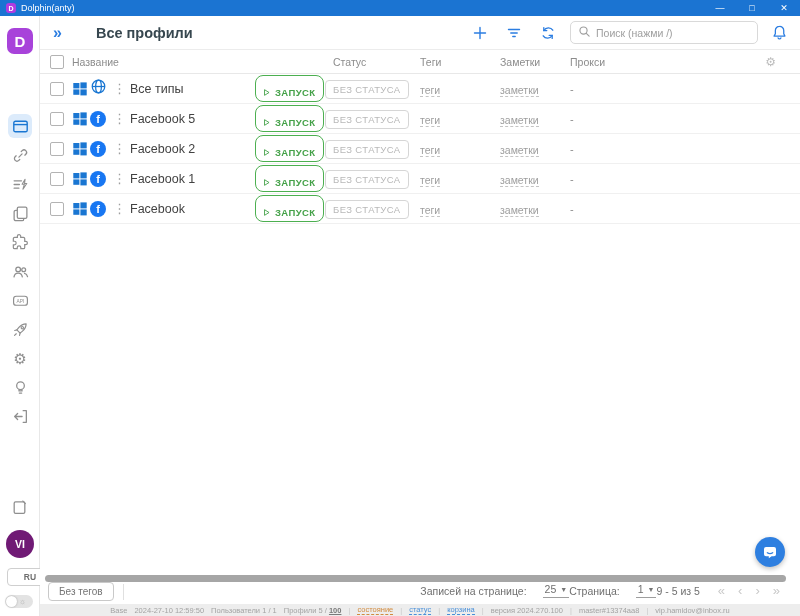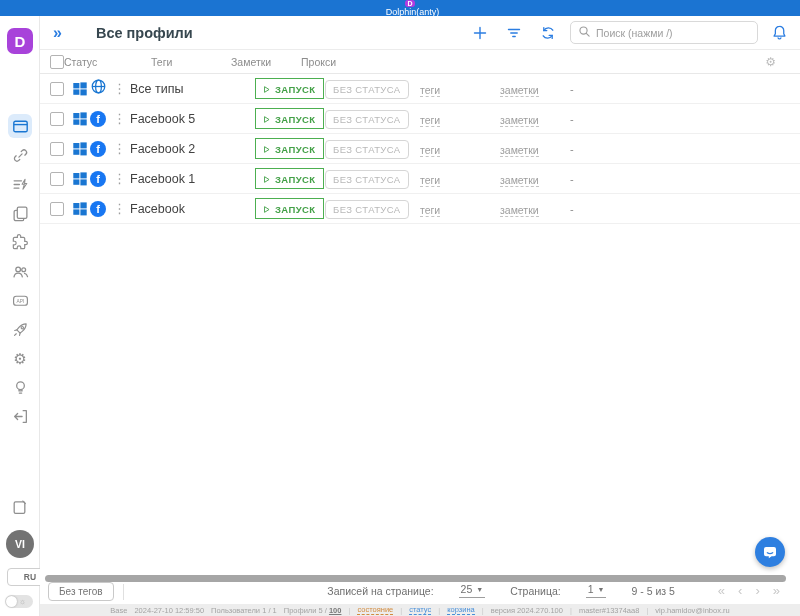--- a/index.html
+++ b/index.html
@@ -1,35 +1,35 @@
 <!DOCTYPE html>
 <html><head>
 <meta charset="utf-8">
 <style>
   * { margin:0; padding:0; box-sizing:border-box; }
   html,body { width:800px; height:616px; font-family:"Liberation Sans", sans-serif; background:#fff; overflow:hidden; }
   .app { position:relative; width:800px; height:616px; background:#fff; }
 
   
-  .titlebar { position:absolute; left:0; top:0; right:0; height:16px; background:#1b74d2; display:flex; align-items:center; padding-left:20px;flex-direction:column; }
+  .titlebar { position:absolute; left:0; top:0; right:0; height:16px; background:#1b74d2; display:flex; align-items:center; padding-left:6px; }
   .tb-logo { width:10px; height:10px; border-radius:3px; background:#b13ce0; color:#fff; font-size:7px; font-weight:bold; display:flex; align-items:center; justify-content:center; }
   .tb-title { color:#fff; font-size:9px; margin-left:5px; }
   .tb-controls { margin-left:auto; display:flex; height:16px; }
   .tb-btn { width:32px; height:16px; color:#fff; font-size:9px; display:flex; align-items:center; justify-content:center; cursor:default; }
 
   
   .sidebar { position:absolute; left:0; top:16px; width:40px; bottom:0; background:#fff; border-right:1px solid #e8e8e8; }
   .sb-logo { position:absolute; left:7px; top:12px; width:26px; height:26px; border-radius:7px; background:#a843da; color:#fff; font-weight:bold; font-size:15px; display:flex; align-items:center; justify-content:center; }
   .sb-icons { position:absolute; left:0; top:98px; width:40px; display:flex; flex-direction:column; align-items:center; gap:5px; }
   .sb-item { width:24px; height:24px; display:flex; align-items:center; justify-content:center; border-radius:6px; }
   .sb-item.active { background:#dcebfb; }
   .sb-item svg { display:block; }
   .sb-gear { font-size:15px; color:#8f8f8f; line-height:1; }
   .sb-bottom-note { position:absolute; left:11px; bottom:96px; }
-  .avatar { position:absolute; left:6px; bottom:58px; width:28px; height:28px; border-radius:50%; background:#737373; color:#fff; font-size:10.5px; font-weight:bold; display:flex; align-items:center; justify-content:center; }
+  .avatar { position:absolute; left:6px; bottom:58px; width:28px; height:28px; border-radius:50%; background:#701a75; color:#fff; font-size:10.5px; font-weight:bold; display:flex; align-items:center; justify-content:center; }
   .lang-btn { position:absolute; left:7px; bottom:30px; width:46px; height:18px; border:1px solid #cfcfcf; border-radius:4px; background:#fff; color:#6f6f6f; font-size:8.5px; font-weight:bold; display:flex; align-items:center; justify-content:center; }
   .theme-toggle { position:absolute; left:5px; bottom:8px; width:28px; height:13px; border-radius:7px; background:#e3e3e3; display:flex; align-items:center; }
   .toggle-knob { width:11px; height:11px; border-radius:50%; background:#fff; margin-left:1px; box-shadow:0 0 2px rgba(0,0,0,.3); }
   .toggle-sun { font-size:8px; color:#b5b5b5; margin-left:2px; line-height:1; }
 
   
   .main { position:absolute; left:40px; top:16px; right:0; bottom:12px; background:#fff; }
 
   .page-header { height:34px; display:flex; align-items:center; padding:0 12px 0 13px; border-bottom:1px solid #ececec; }
   .collapse-ic { color:#2b7de1; font-size:16px; font-weight:bold; line-height:1; }
@@ -54,32 +54,32 @@
 
   .c-os { width:18px; margin-left:8px; flex:none; display:flex; align-items:center; }
   .c-app { width:23px; flex:none; display:flex; align-items:center; }
   .c-kebab { width:17px; flex:none; color:#9e9e9e; font-size:13px; text-align:left; }
   .c-name { width:125px; flex:none; font-size:12.5px; color:#424242; }
   .c-launch { width:70px; flex:none; }
   .c-status { width:95px; flex:none; }
   .c-tags { width:80px; flex:none; }
   .c-notes { width:70px; flex:none; }
   .c-proxy { flex:1; font-size:11px; color:#8c8c8c; }
-  .launch-btn { display:inline-flex; align-items:center; gap:4px; border:1px solid #4caf50; color:#43a047; border-radius:0; font-size:9.5px; font-weight:bold; letter-spacing:.4px; padding:5px 8px 3px 6px; background:#fff; cursor:pointer; }
+  .launch-btn { display:inline-flex; align-items:center; gap:4px; border:1px solid #4caf50; color:#43a047; border-radius:8px; font-size:9.5px; font-weight:bold; letter-spacing:.4px; padding:11px 8px 3px 6px; background:#fff; cursor:pointer; }
   .status-badge { display:inline-block; border:1px solid #d6d6d6; color:#b8b8b8; border-radius:4px; font-size:9.5px; letter-spacing:.4px; padding:3px 7px; background:#fff; }
   .dash-link { font-size:10.5px; color:#9e9e9e; border-bottom:1px dashed #c4c4c4; cursor:pointer; }
   .fb-circle { width:16px; height:16px; border-radius:50%; background:#1877f2; color:#fff; font-size:11px; font-weight:bold; display:flex; align-items:flex-end; justify-content:center; line-height:15px; overflow:hidden; }
 
   
   .hscroll { position:absolute; left:5px; right:14px; top:559px; height:7px; background:#a6a6a6; border-radius:3.5px; }
   .footer-left { position:absolute; left:8px; top:566px; display:flex; align-items:center; gap:9px; }
   .no-tags-btn { border:1px solid #c9c9c9; border-radius:4px; background:#fff; color:#757575; font-size:10px; padding:3px 10px; cursor:pointer; font-family:"Liberation Sans", sans-serif; }
   .foot-div { width:1px; height:16px; background:#e0e0e0; }
-  .pagination { position:absolute; right:20px; top:567px; display:flex; align-items:center; gap:25px; font-size:10.5px; color:#6f6f6f; }
-  .pg-select { display:inline-flex; align-items:center; gap:4px; border-bottom:1px solid #9e9e9e; padding:0 2px 2px 2px; cursor:pointer; }
+  .pagination { position:absolute; right:20px; top:567px; display:flex; align-items:center; gap:0; font-size:10.5px; color:#6f6f6f; }
+  .pg-select { display:inline-flex; align-items:center; gap:4px; border-bottom:1px solid #9e9e9e; padding:0 2px 2px 2px; cursor:pointer;margin-left:16px; }
   .pg-caret { font-size:7px; color:#757575; }
   .pg-arrows { display:flex; align-items:center; gap:13px; margin-left:18px; }
   .pg-arrow { color:#c9c9c9; font-size:13px; cursor:default; }
 
   
   .statusbar { position:absolute; left:40px; right:0; bottom:0; height:12px; background:#ededed; display:flex; align-items:center; justify-content:center; gap:7px; font-size:7.5px; color:#a3a3a3; white-space:nowrap; }
   .sb-sep { color:#c9c9c9; }
   .sb-bold { color:#7a7a7a; font-weight:bold;text-decoration:underline; }
   .link-orange { color:#d28b3f; border-bottom:1px dashed #d28b3f; cursor:pointer; }
   .link-blue { color:#4a90d9; border-bottom:1px dashed #4a90d9; cursor:pointer; }
@@ -242,20 +242,21 @@
             <svg width="17" height="17" viewBox="0 0 16 16" fill="none" stroke="#2b7de1" stroke-width="1.2" stroke-linecap="round" stroke-linejoin="round">
               <path d="M8 2.2a3.9 3.9 0 0 0-3.9 3.9v3.1L2.9 11.4h10.2L12 9.2V6.1A3.9 3.9 0 0 0 8 2.2z"></path>
               <path d="M6.7 13.1a1.4 1.4 0 0 0 2.6 0"></path>
             </svg>
           </span>
       </div>
     </div>
 
     <div class="thead">
       <span class="cb"></span>
+      <span class="th-name">Название</span>
       <span class="th-status">Статус</span>
       <span class="th-tags">Теги</span>
       <span class="th-notes">Заметки</span>
       <span class="th-proxy">Прокси</span>
       <span class="th-gear">⚙</span>
     </div>
 
     <div id="tbody">
       <div class="trow">
         <span class="cb"></span>

